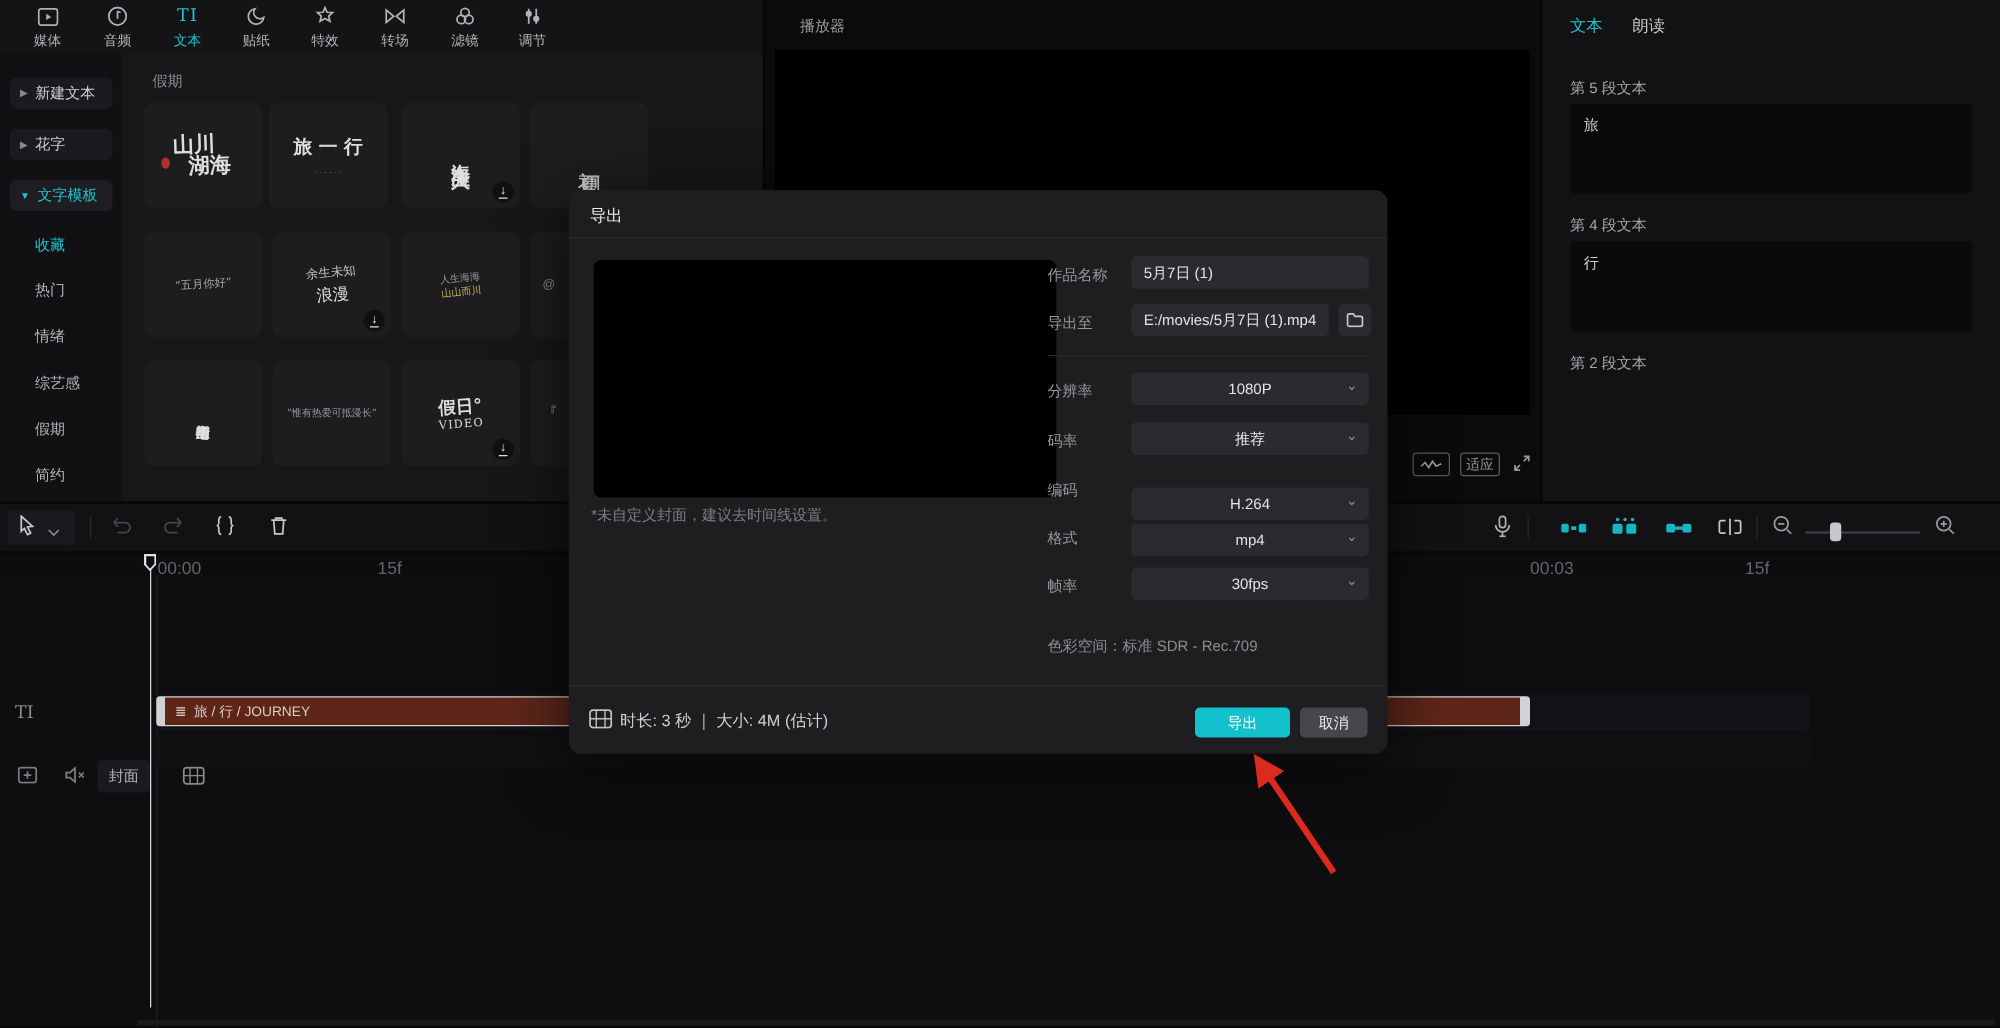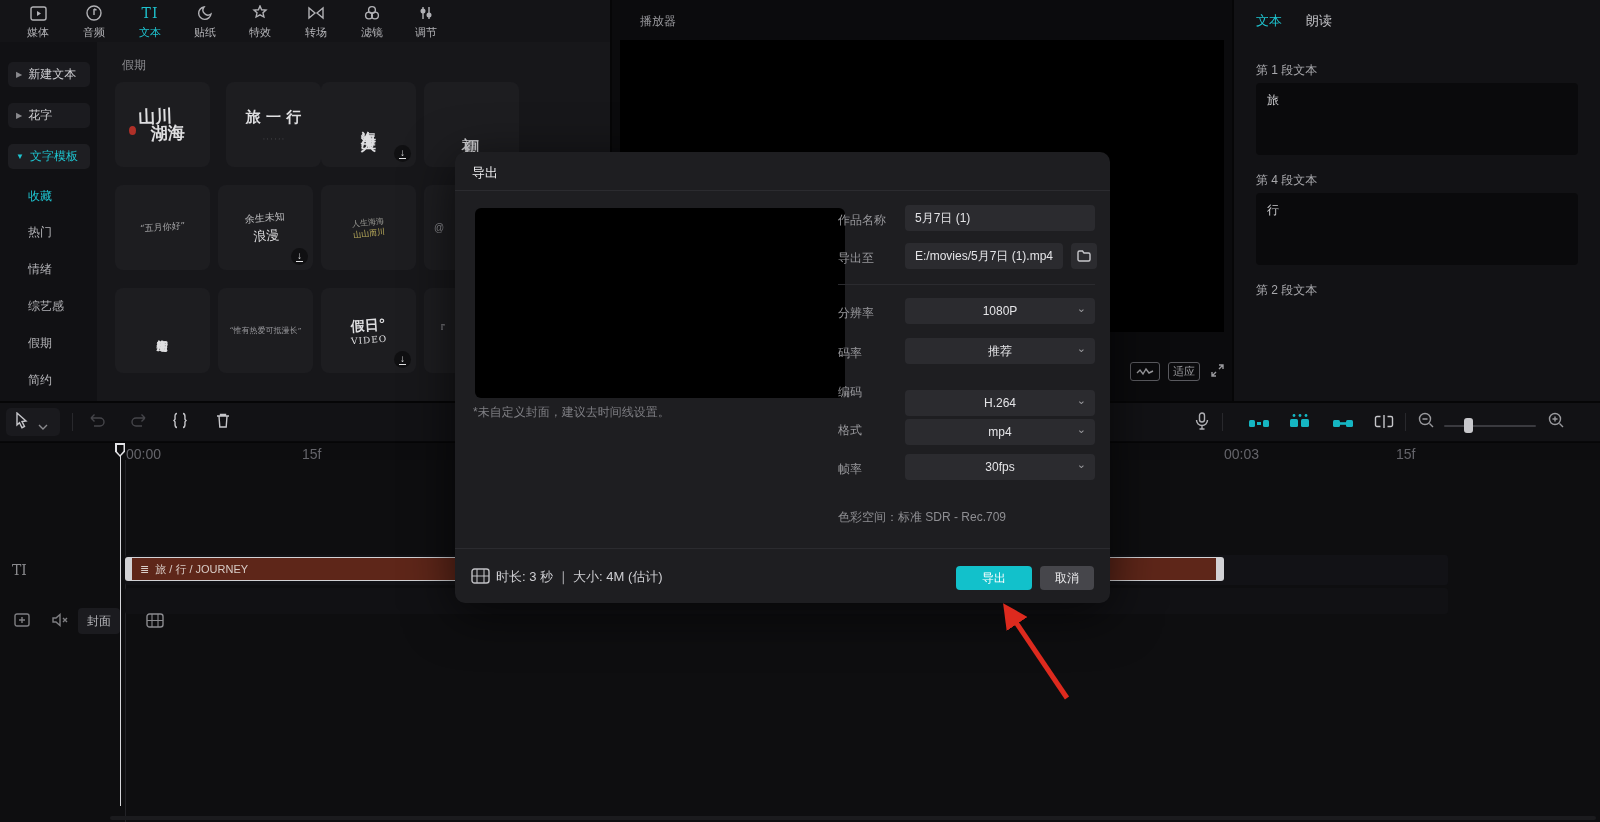--- a/index.html
+++ b/index.html
@@ -201,21 +201,21 @@
     <div class="abs" id="grid-area">
       <div class="grid-label">假期</div>
 
       <div class="card" style="left:18px;top:40px">
         <div class="inner serif" style="font-weight:bold;font-size:17px;line-height:17px;transform:rotate(-2deg)">
           <span style="margin-right:14px">山川</span>
           <span style="margin-left:10px">湖海</span>
         </div>
         <div class="red-dot"></div>
       </div>
-      <div class="card" style="left:129px;top:40px">
+      <div class="card" style="left:118px;top:40px">
         <div class="inner serif">
           <span style="font-size:15px;font-weight:bold">旅 一 行</span>
           <span style="font-size:6px;color:#7a7a7e;margin-top:8px">· · · · · ·</span>
         </div>
       </div>
       <div class="card" style="left:224px;top:40px">
         <div class="inner">
             <span class="vert serif" style="font-size:15px;font-weight:bold;line-height:14px;letter-spacing:-2px">人生海海</span>
           </div>
         <div class="dl-badge"><i>↓</i></div>
@@ -291,21 +291,21 @@
       <svg class="ic" width="15" height="15" viewBox="0 0 15 15">
           <path d="M9 2h4v4M6 13H2V9M13 2L9 6M2 13l4-4"></path>
         </svg>
     </div>
   </div>
 
   <div class="abs" id="right-panel">
     <div class="tab active" style="left:22px">文本</div>
     <div class="tab" style="left:72px">朗读</div>
 
-    <div class="seg-label" style="top:62px">第 1 段文本</div>
+    <div class="seg-label" style="top:62px">第 5 段文本</div>
     <div class="seg-box" style="top:83px">旅</div>
 
     <div class="seg-label" style="top:172px">第 4 段文本</div>
     <div class="seg-box" style="top:193px">行</div>
 
     <div class="seg-label" style="top:282px">第 2 段文本</div>
   </div>
 
   <div class="abs" id="tl-toolbar">
     <div class="abs" style="left:6px;top:5px;width:54px;height:28px;background:#1a1a1e;border-radius:5px"></div>

